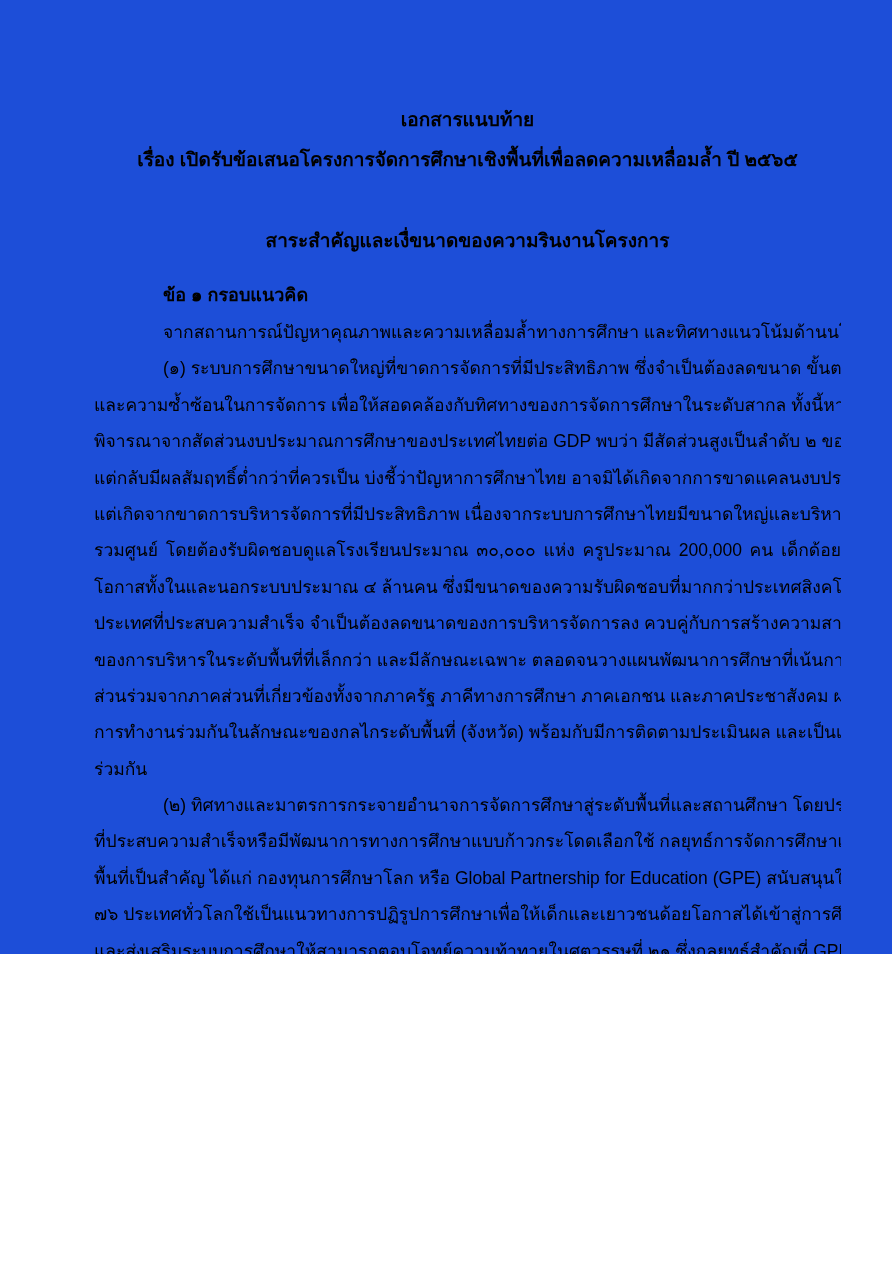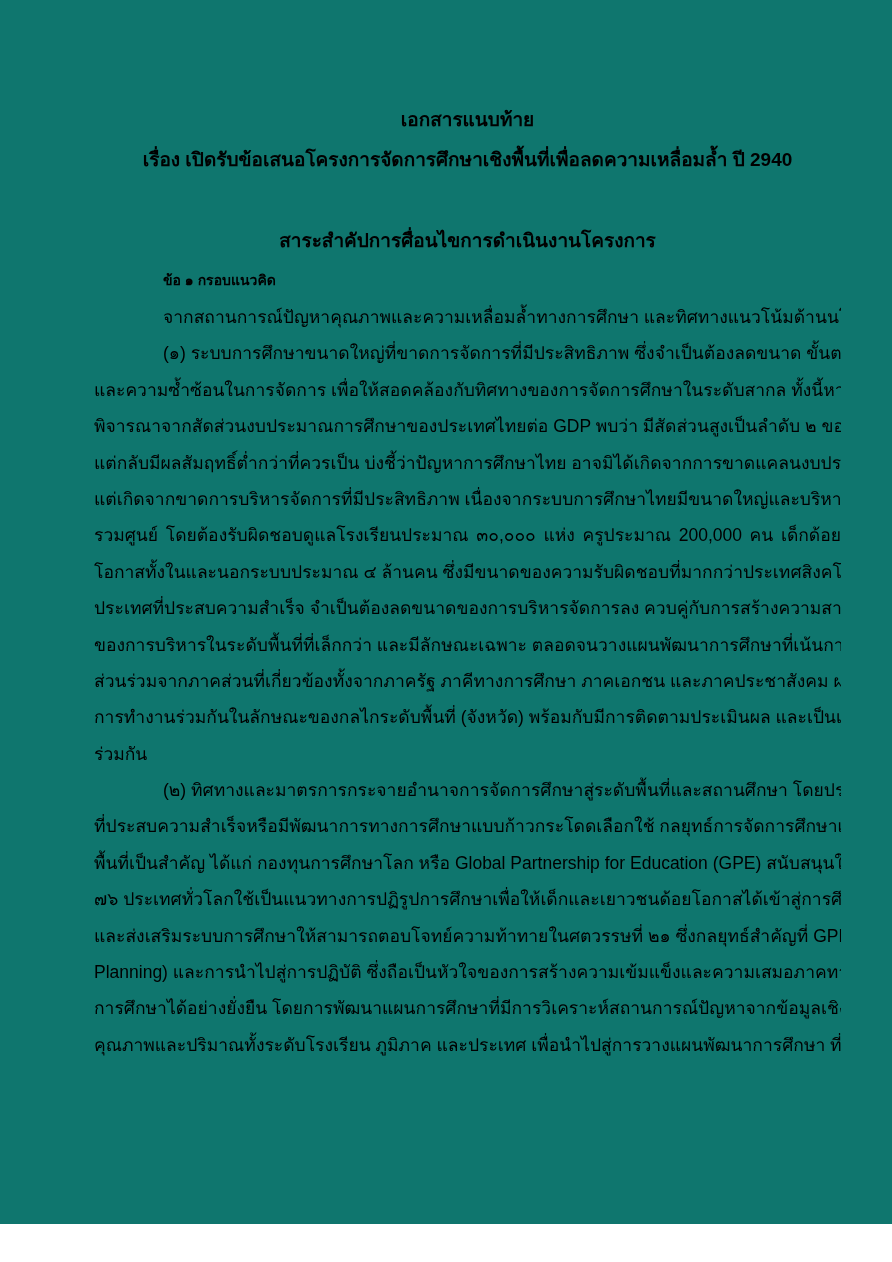--- a/index.html
+++ b/index.html
@@ -3,22 +3,22 @@
 <meta charset="utf-8">
 <style>
   html, body {
     margin: 0;
     padding: 0;
     background: #ffffff;
   }
   .page {
     position: relative;
     width: 892px;
-    height: 1224px;
-    background: #0f766e;
+    height: 954px;
+    background: #1d4ed8;
     color: #000000;
     font-family: "Liberation Sans", "DejaVu Sans", sans-serif;
     overflow: hidden;
     box-sizing: border-box;
   }
   .content {
     box-sizing: border-box;
     width: 100%;
     padding: 0 51px 0 94px;
   }
@@ -36,23 +36,23 @@
   .section-title {
     margin-top: 41px;
     text-align: center;
     font-weight: bold;
     font-size: 19px;
     line-height: 40px;
     height: 40px;
     overflow: hidden;
   }
   .clause-heading {
-    margin-top: 1px;
+    margin-top: 16px;
     font-weight: bold;
-    font-size: 14px;
+    font-size: 18px;
     line-height: 37px;
     height: 37px;
     text-indent: 69px;
     overflow: hidden;
   }
   .body-text {
     font-size: 17.5px;
   }
   .paragraph {
     margin: 0;
@@ -74,24 +74,24 @@
   }
 </style>
 </head>
 <body>
 
 <div class="page">
   <div class="content">
 
     <div class="doc-header">
       <div class="hline">เอกสารแนบท้าย</div>
-      <div class="hline">เรื่อง เปิดรับข้อเสนอโครงการจัดการศึกษาเชิงพื้นที่เพื่อลดความเหลื่อมล้ำ ปี 2940</div>
+      <div class="hline">เรื่อง เปิดรับข้อเสนอโครงการจัดการศึกษาเชิงพื้นที่เพื่อลดความเหลื่อมล้ำ ปี ๒๕๖๕</div>
     </div>
 
-    <div class="section-title">สาระสำคัปการศื่อนไขการดำเนินงานโครงการ</div>
+    <div class="section-title">สาระสำคัญและเงื่ขนาดของความรินงานโครงการ</div>
 
     <div class="clause-heading">ข้อ ๑ กรอบแนวคิด</div>
 
     <div class="body-text">
         <div class="paragraph">
           <div class="line indent">จากสถานการณ์ปัญหาคุณภาพและความเหลื่อมล้ำทางการศึกษา และทิศทางแนวโน้มด้านนโยบาย อาทิ</div>
         </div>
         <div class="paragraph">
           <div class="line indent">(๑) ระบบการศึกษาขนาดใหญ่ที่ขาดการจัดการที่มีประสิทธิภาพ ซึ่งจำเป็นต้องลดขนาด ขั้นตอน</div>
           <div class="line">และความซ้ำซ้อนในการจัดการ เพื่อให้สอดคล้องกับทิศทางของการจัดการศึกษาในระดับสากล ทั้งนี้หาก</div>

